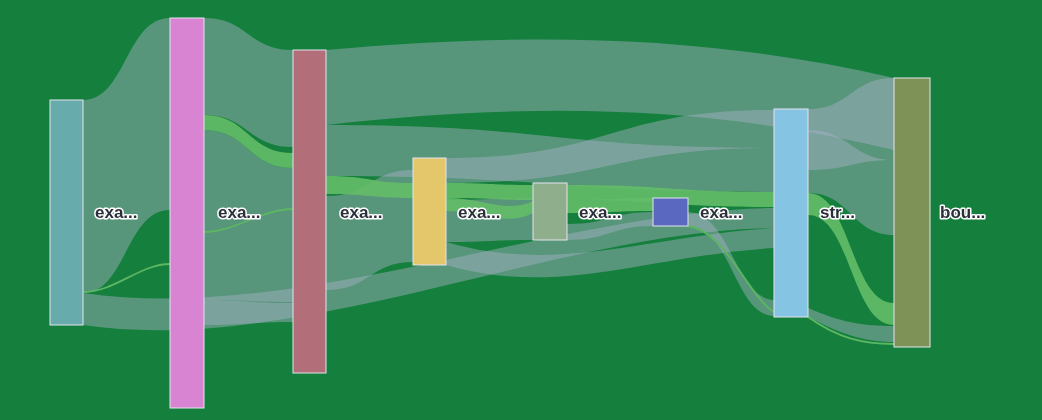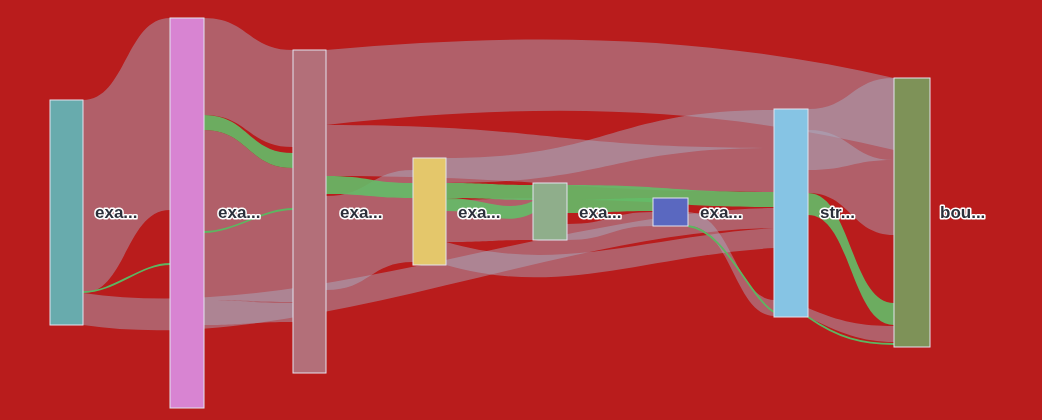--- a/index.html
+++ b/index.html
@@ -1,16 +1,16 @@
 <!DOCTYPE html>
 <html><head>
 <meta charset="utf-8">
 <style>
   html,body{margin:0;padding:0;background:#ffffff;}
-  .stage{position:relative;width:1042px;height:420px;background:#b91c1c;overflow:hidden;
+  .stage{position:relative;width:1042px;height:420px;background:#15803d;overflow:hidden;
          font-family:"Liberation Sans",sans-serif;}
   svg{display:block;}
   .link-gray{fill-opacity:.45;stroke:none;}
   .link-green{fill-opacity:.9;stroke:none;}
   .thin-green{fill:none;stroke-width:1.8;}
   .node-rect{stroke:#e4e3ef;stroke-width:1;}
   .node-label{font-size:17px;font-weight:bold;
               stroke:#ffffff;stroke-width:3px;paint-order:stroke;
               stroke-linejoin:round;}
 </style>

